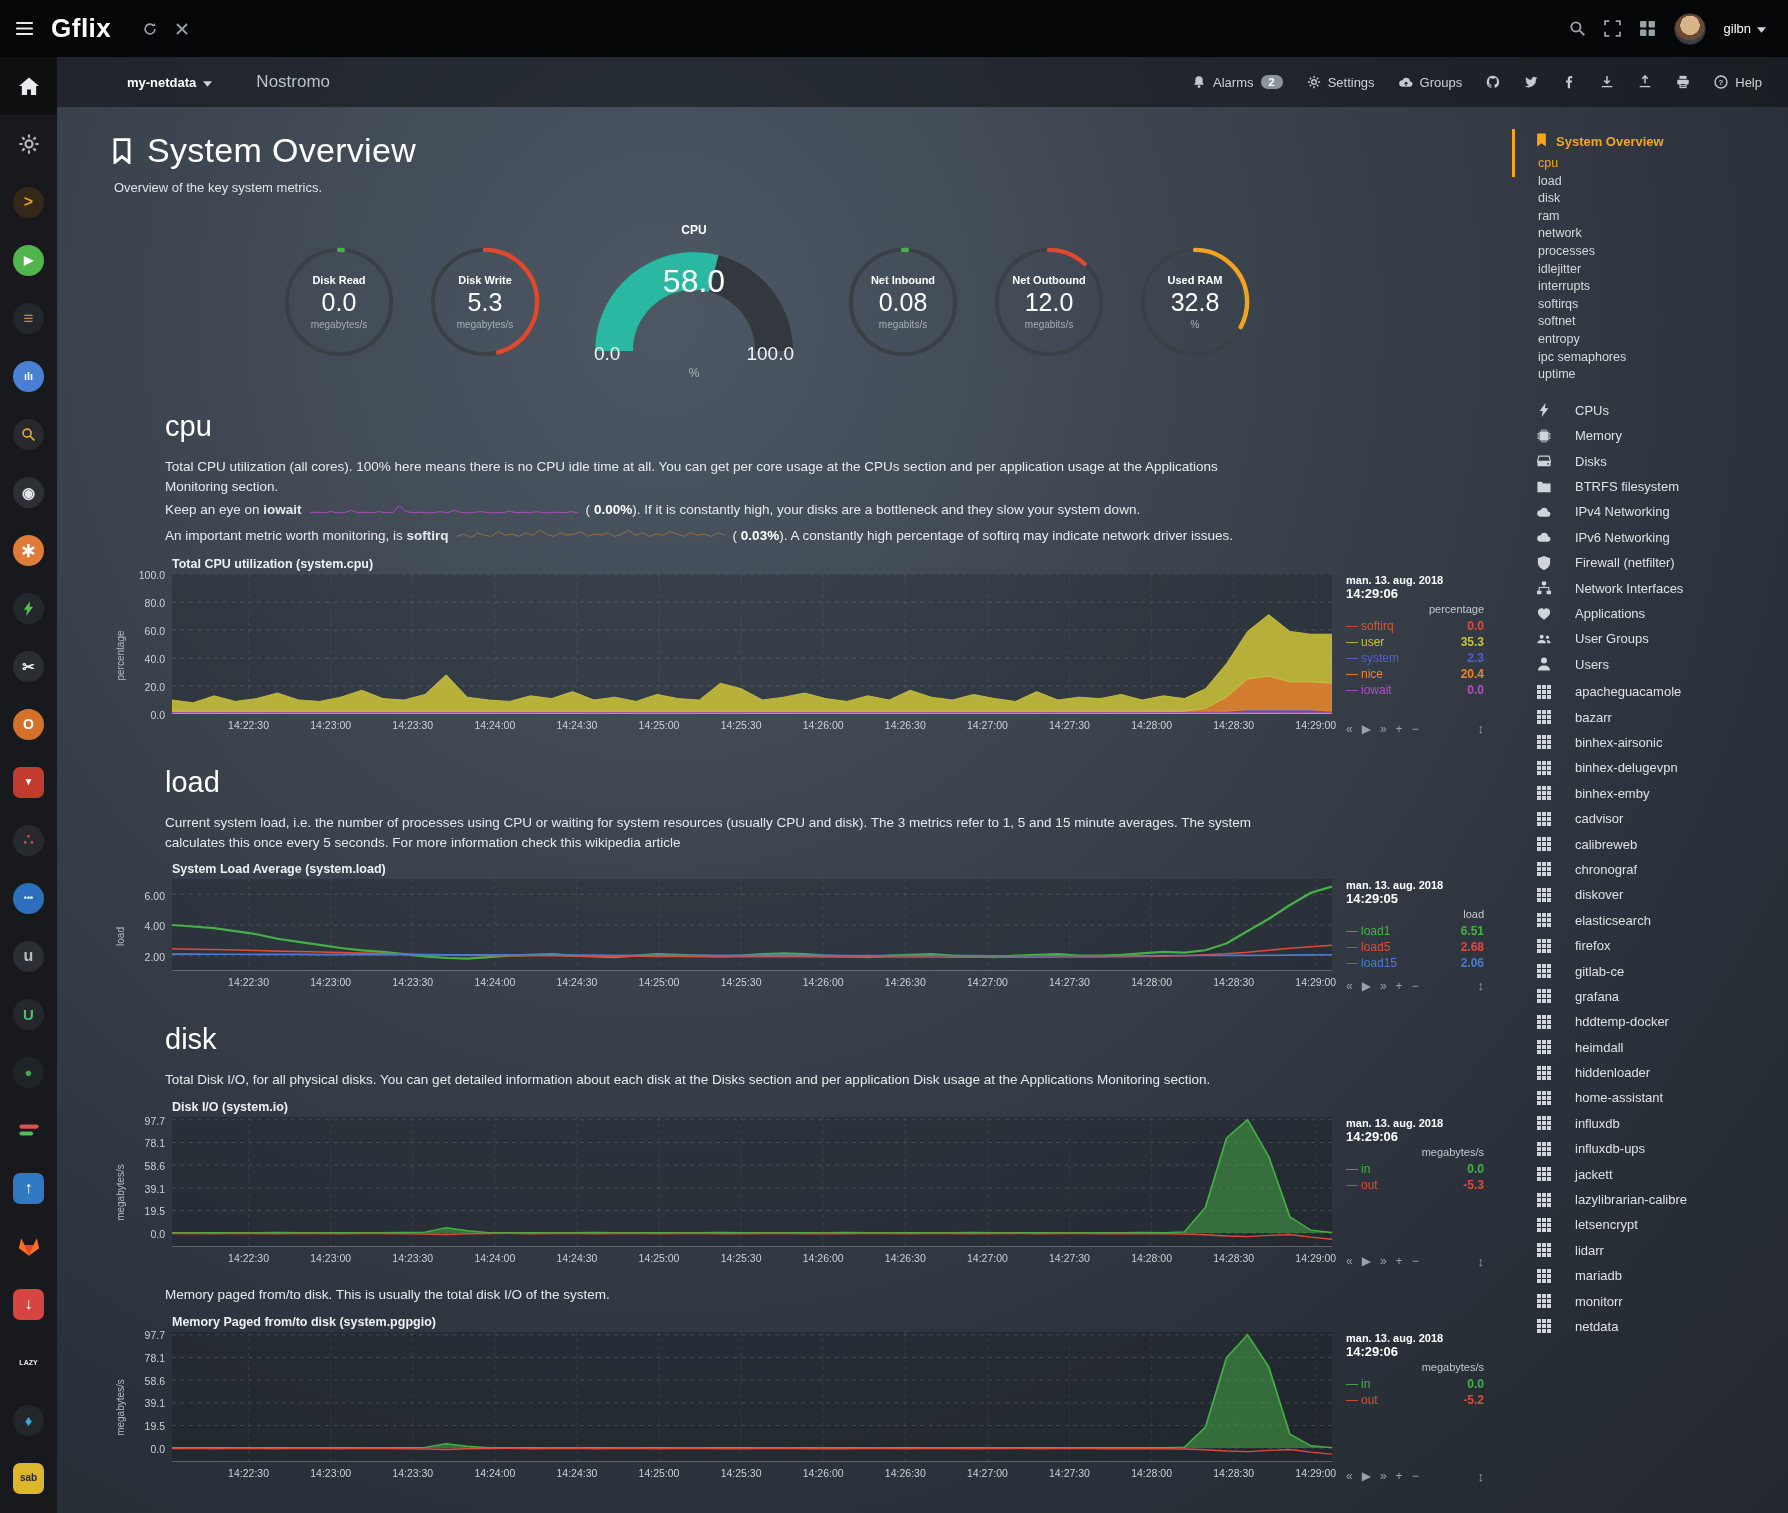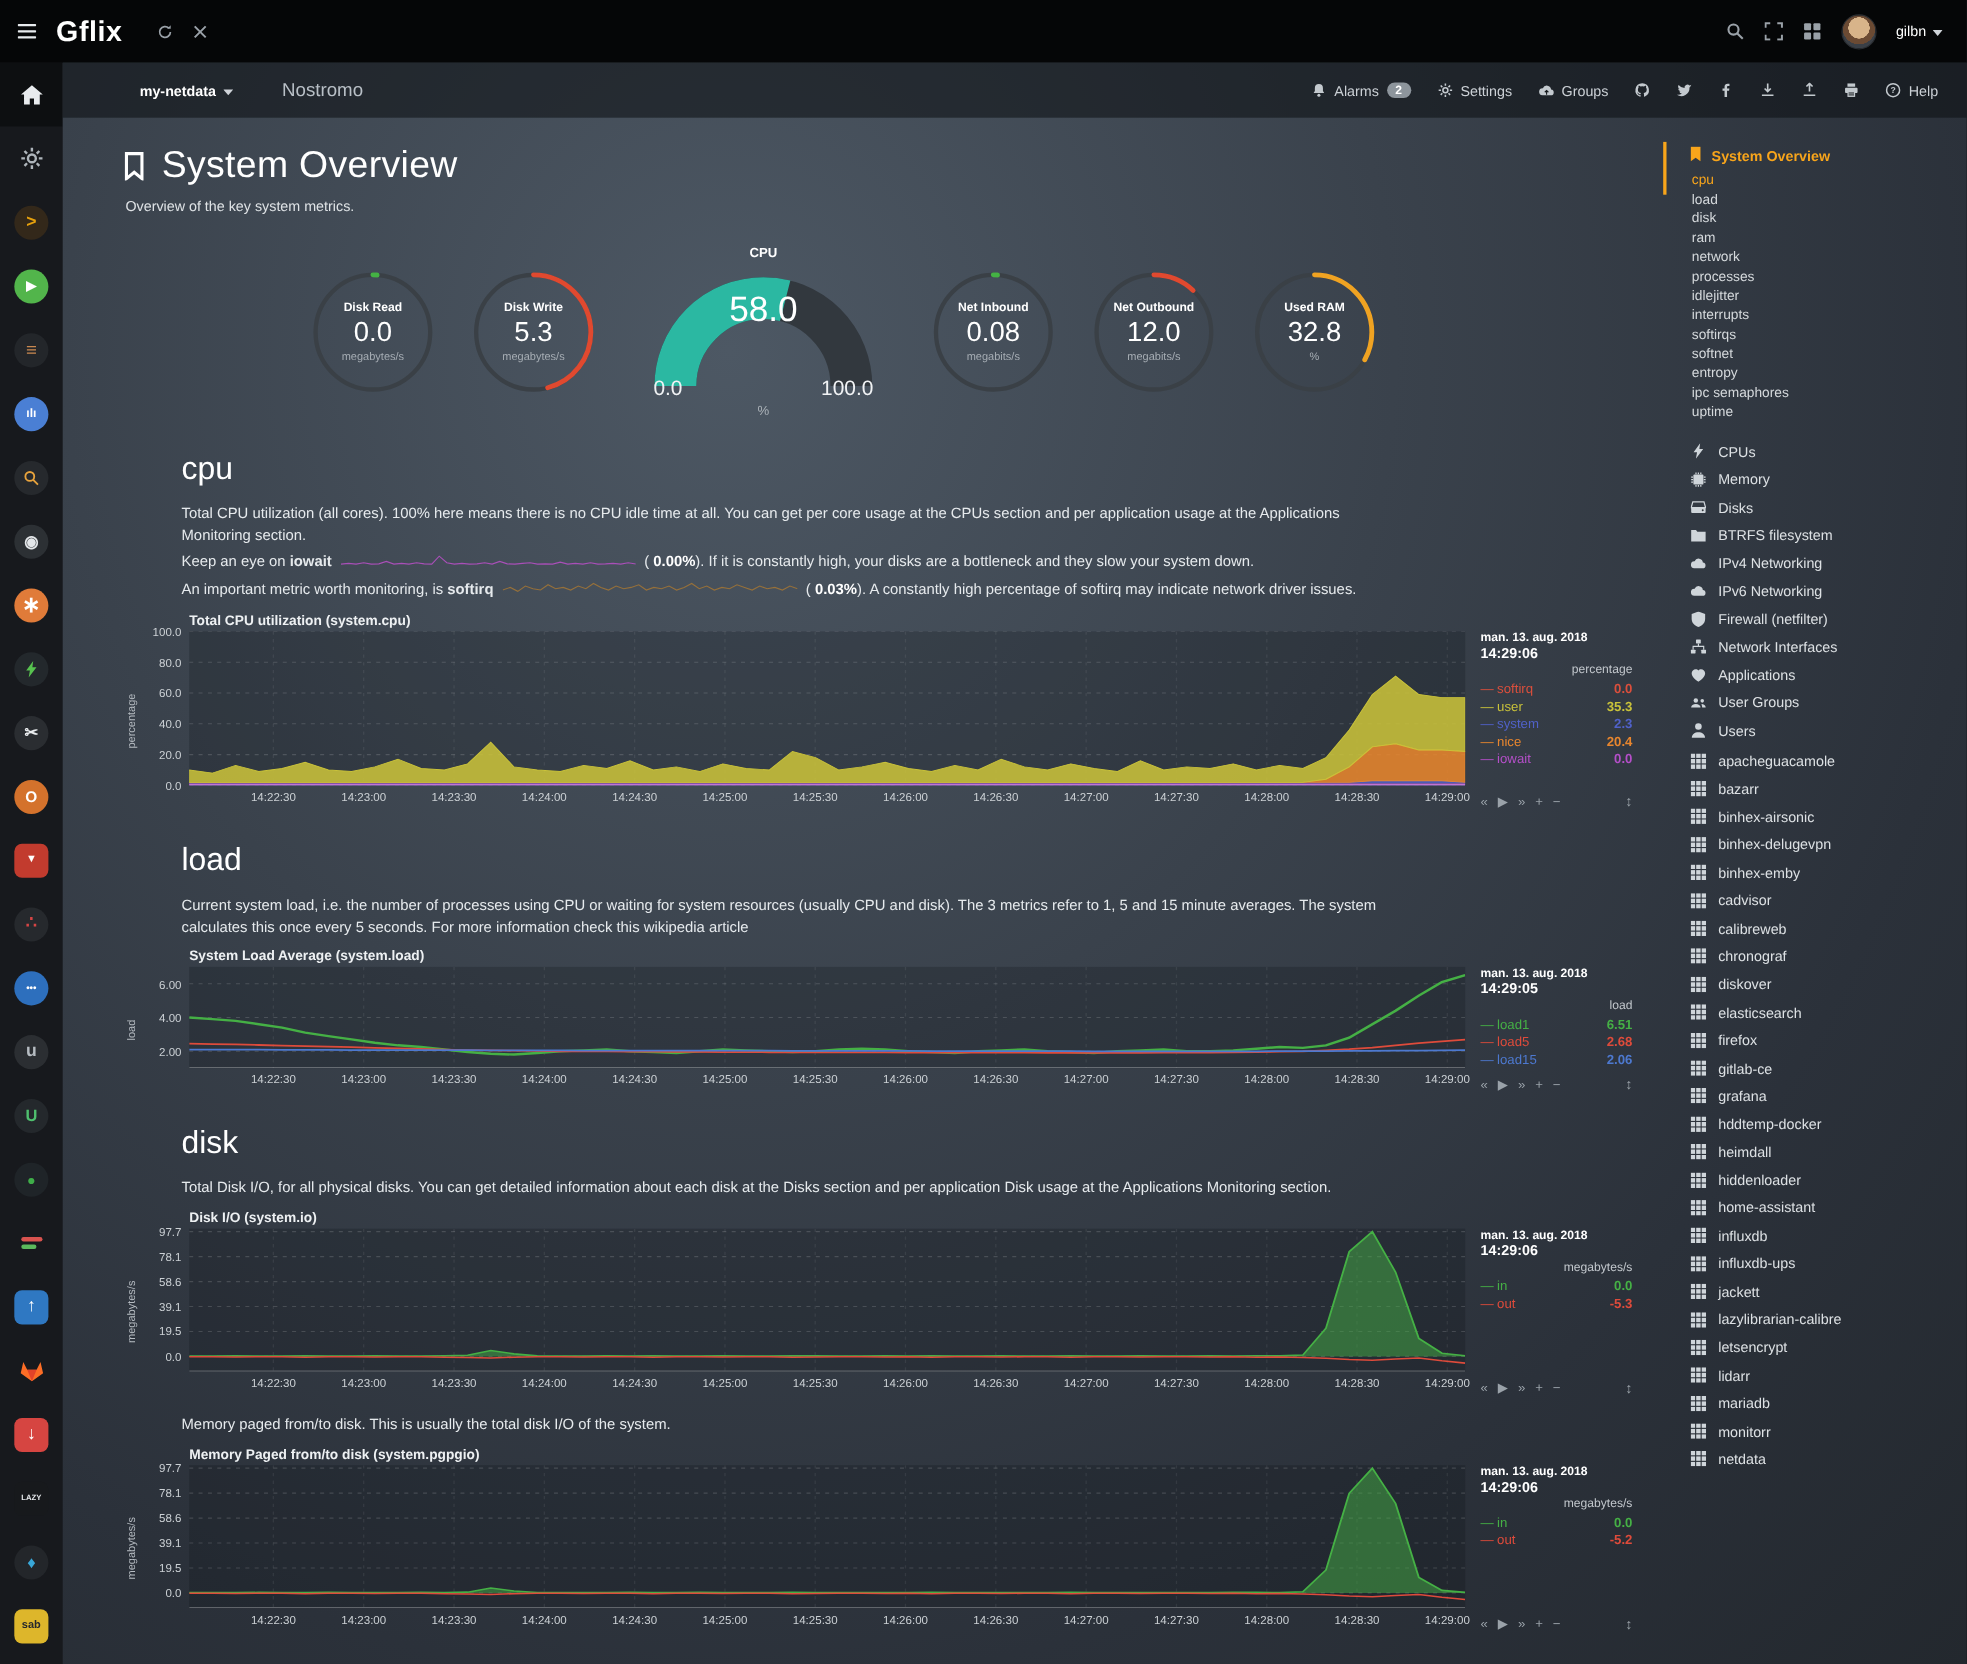--- a/index.html
+++ b/index.html
@@ -116,21 +116,21 @@
   
   .right-menu { width:276px; flex:none; position:relative; padding:26px 8px 0 24px;
     font-size:13px; color:#d8dcdf; }
   .menu-indicator { position:absolute; left:0; top:22px; width:3px; height:48px; background:#f8a51b; }
   .menu-head { color:#f8a51b; font-weight:bold; display:flex; align-items:center; gap:9px; cursor:pointer; }
   .menu-head svg { width:11px; height:14px; }
   .menu-sub { list-style:none; margin:5px 0 14px 2px; }
   .menu-sub li { line-height:17.6px; font-size:12.5px; cursor:pointer; color:#d5d9dc; }
   .menu-sub li.active { color:#f8a51b; }
   .menu-cats, .menu-apps { list-style:none; }
-  .menu-cats li, .menu-apps li { display:flex; align-items:center; gap:10px;
+  .menu-cats li, .menu-apps li { display:flex; align-items:center; gap:23px;
     height:25.4px; cursor:pointer; color:#dde1e4; }
   .mi { display:inline-flex; width:16px; justify-content:center; color:#cfd5da; }
   .mi svg { width:14px; height:14px; }
   .menu-apps { margin-top:2px; }
 </style>
 </head>
 <body>
 
 <div class="topbar">
   <div class="tb-left">

